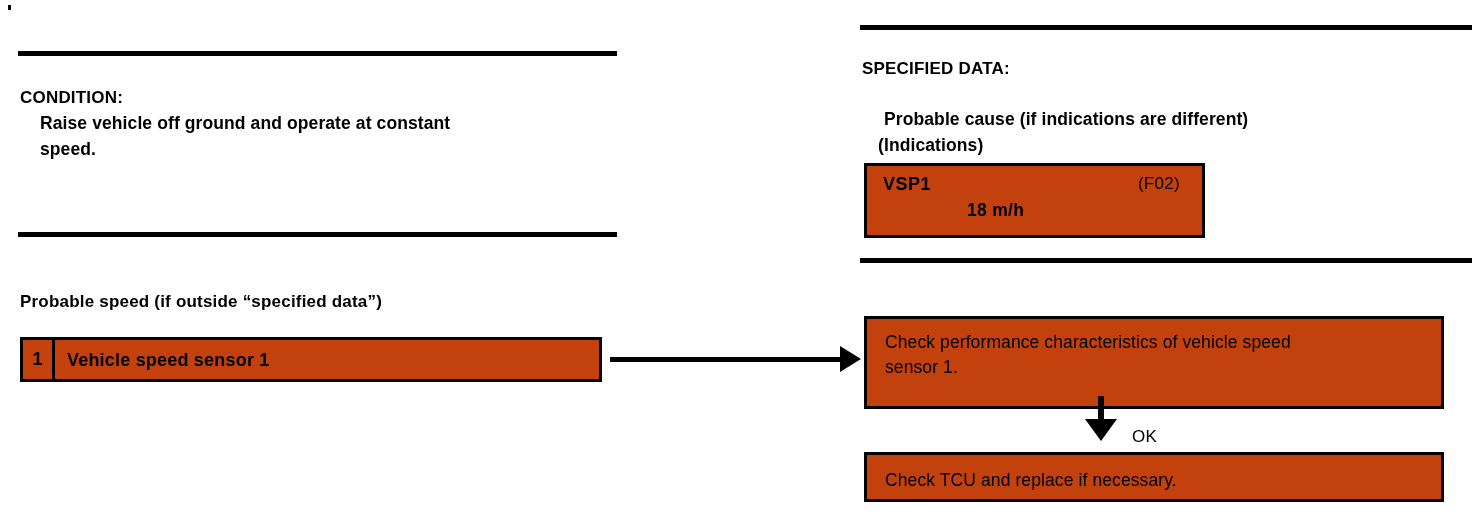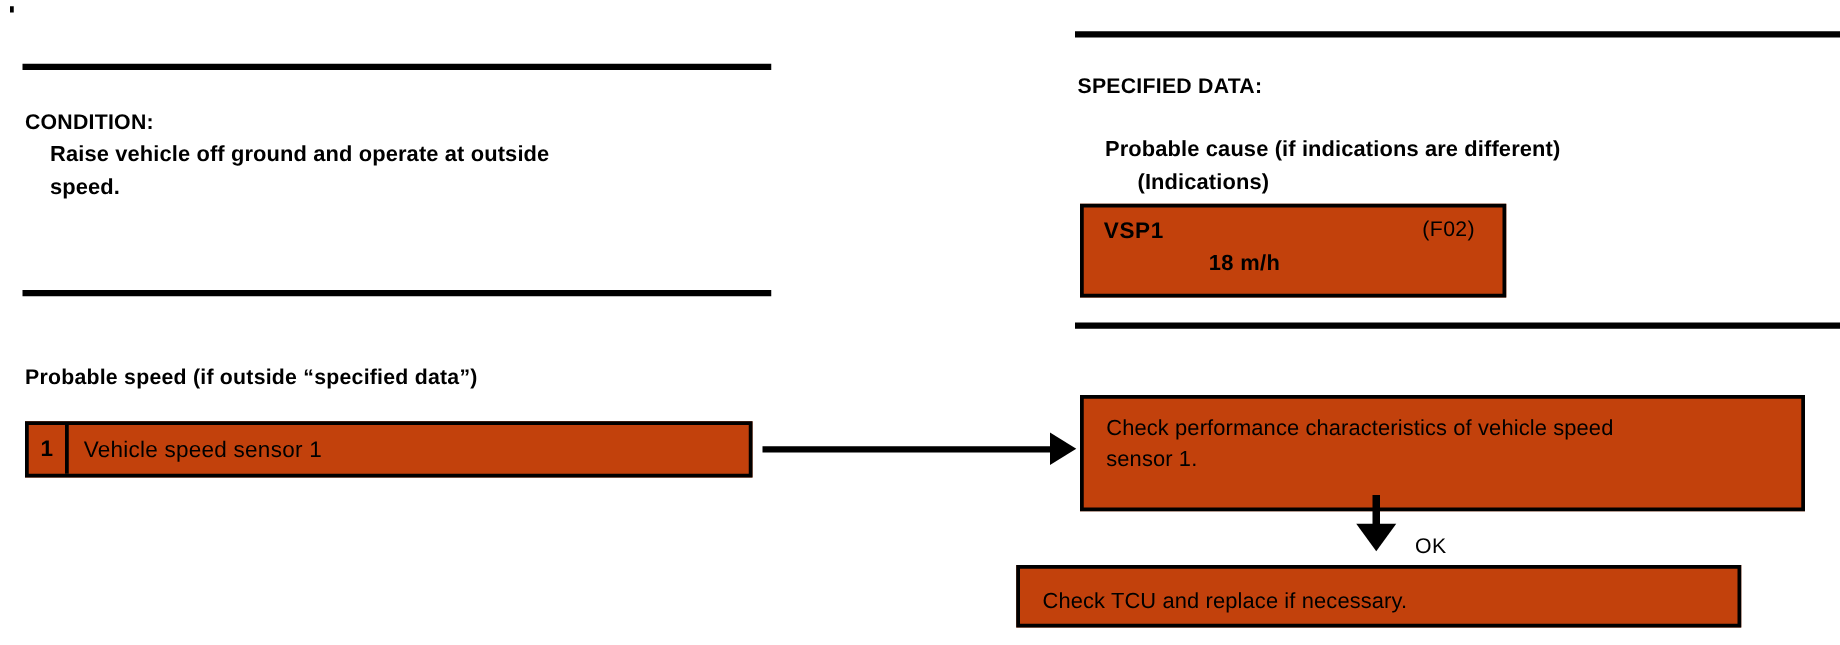--- a/index.html
+++ b/index.html
@@ -100,21 +100,21 @@
     display: flex;
     align-items: center;
     justify-content: center;
   }
   .cause-text {
     position: absolute;
     left: 44px;
     top: 50%;
     transform: translateY(-50%);
     font-size: 18px;
-    font-weight: normal;
+    font-weight: bold;
     letter-spacing: 0.2px;
     white-space: nowrap;
     text-align: center;
   }
 
   
   .action-text {
     position: absolute;
     left: 18px;
     top: 11px;
@@ -165,21 +165,21 @@
 <body>
 
 <div id="page">
 
   <span class="speck" style="left:8px; top:5px;"></span>
 
   <div class="rule" style="left:18px; top:51px; width:599px;"></div>
 
   <div class="heading" style="left:20px; top:86px;">CONDITION:</div>
 
-  <div class="body-bold" style="left:40px; top:110px; width:580px;">Raise vehicle off ground and operate at outside
+  <div class="body-bold" style="left:40px; top:110px; width:580px;">Raise vehicle off ground and operate at constant
 speed.</div>
 
   <div class="rule" style="left:18px; top:232px; width:599px;"></div>
 
   <div class="heading" style="left:20px; top:290px;">Probable speed (if outside “specified data”)</div>
 
   <div class="box" style="left:20px; top:337px; width:582px; height:45px;">
     <span class="cause-num">1</span>
     <span class="cause-text">Vehicle speed sensor 1</span>
   </div>
@@ -189,38 +189,38 @@
     <span class="arrow-h-head" style="left:840px; top:346px;"></span>
   </div>
 
   <div class="rule" style="left:860px; top:25px; width:612px;"></div>
 
   <div class="heading" style="left:862px; top:57px;">SPECIFIED DATA:</div>
 
 
   <div class="body-bold" style="left:884px; top:106px;">Probable cause (if indications are different)</div>
 
-  <div class="body-bold" style="left:910px; top:132px;">(Indications)</div>
+  <div class="body-bold" style="left:878px; top:132px;">(Indications)</div>
 
   <div class="box" style="left:864px; top:163px; width:341px; height:75px;">
     <span class="monitor-name">VSP1</span>
     <span class="monitor-code">(F02)</span>
     <span class="monitor-value">18 m/h</span>
   </div>
 
   <div class="rule" style="left:860px; top:258px; width:612px;"></div>
 
   <div class="box" style="left:864px; top:316px; width:580px; height:93px;">
     <span class="action-text">Check performance characteristics of vehicle speed
 sensor 1.</span>
   </div>
 
   <div>
     <span class="arrow-v-stem" style="left:1098px; top:396px; height:30px;"></span>
     <span class="arrow-v-head" style="left:1085px; top:419px;"></span>
     <span class="arrow-label" style="left:1132px; top:415px;">OK</span>
   </div>
 
-  <div class="box" style="left:813px; top:452px; width:580px; height:50px;">
+  <div class="box" style="left:864px; top:452px; width:580px; height:50px;">
     <span class="action-text" style="top:13px;">Check TCU and replace if necessary.</span>
   </div>
 
 </div>
 
 </body></html>

